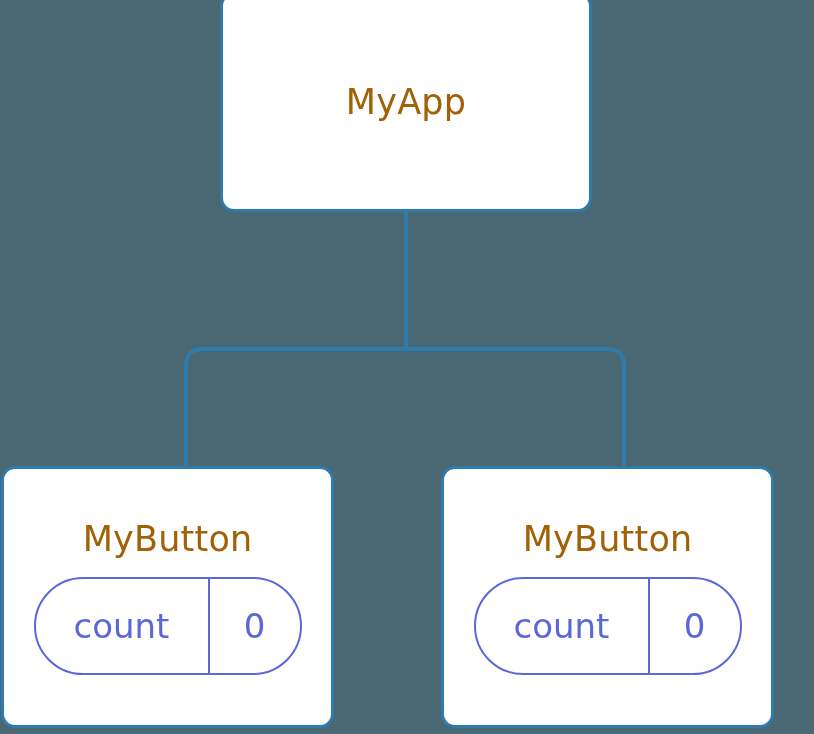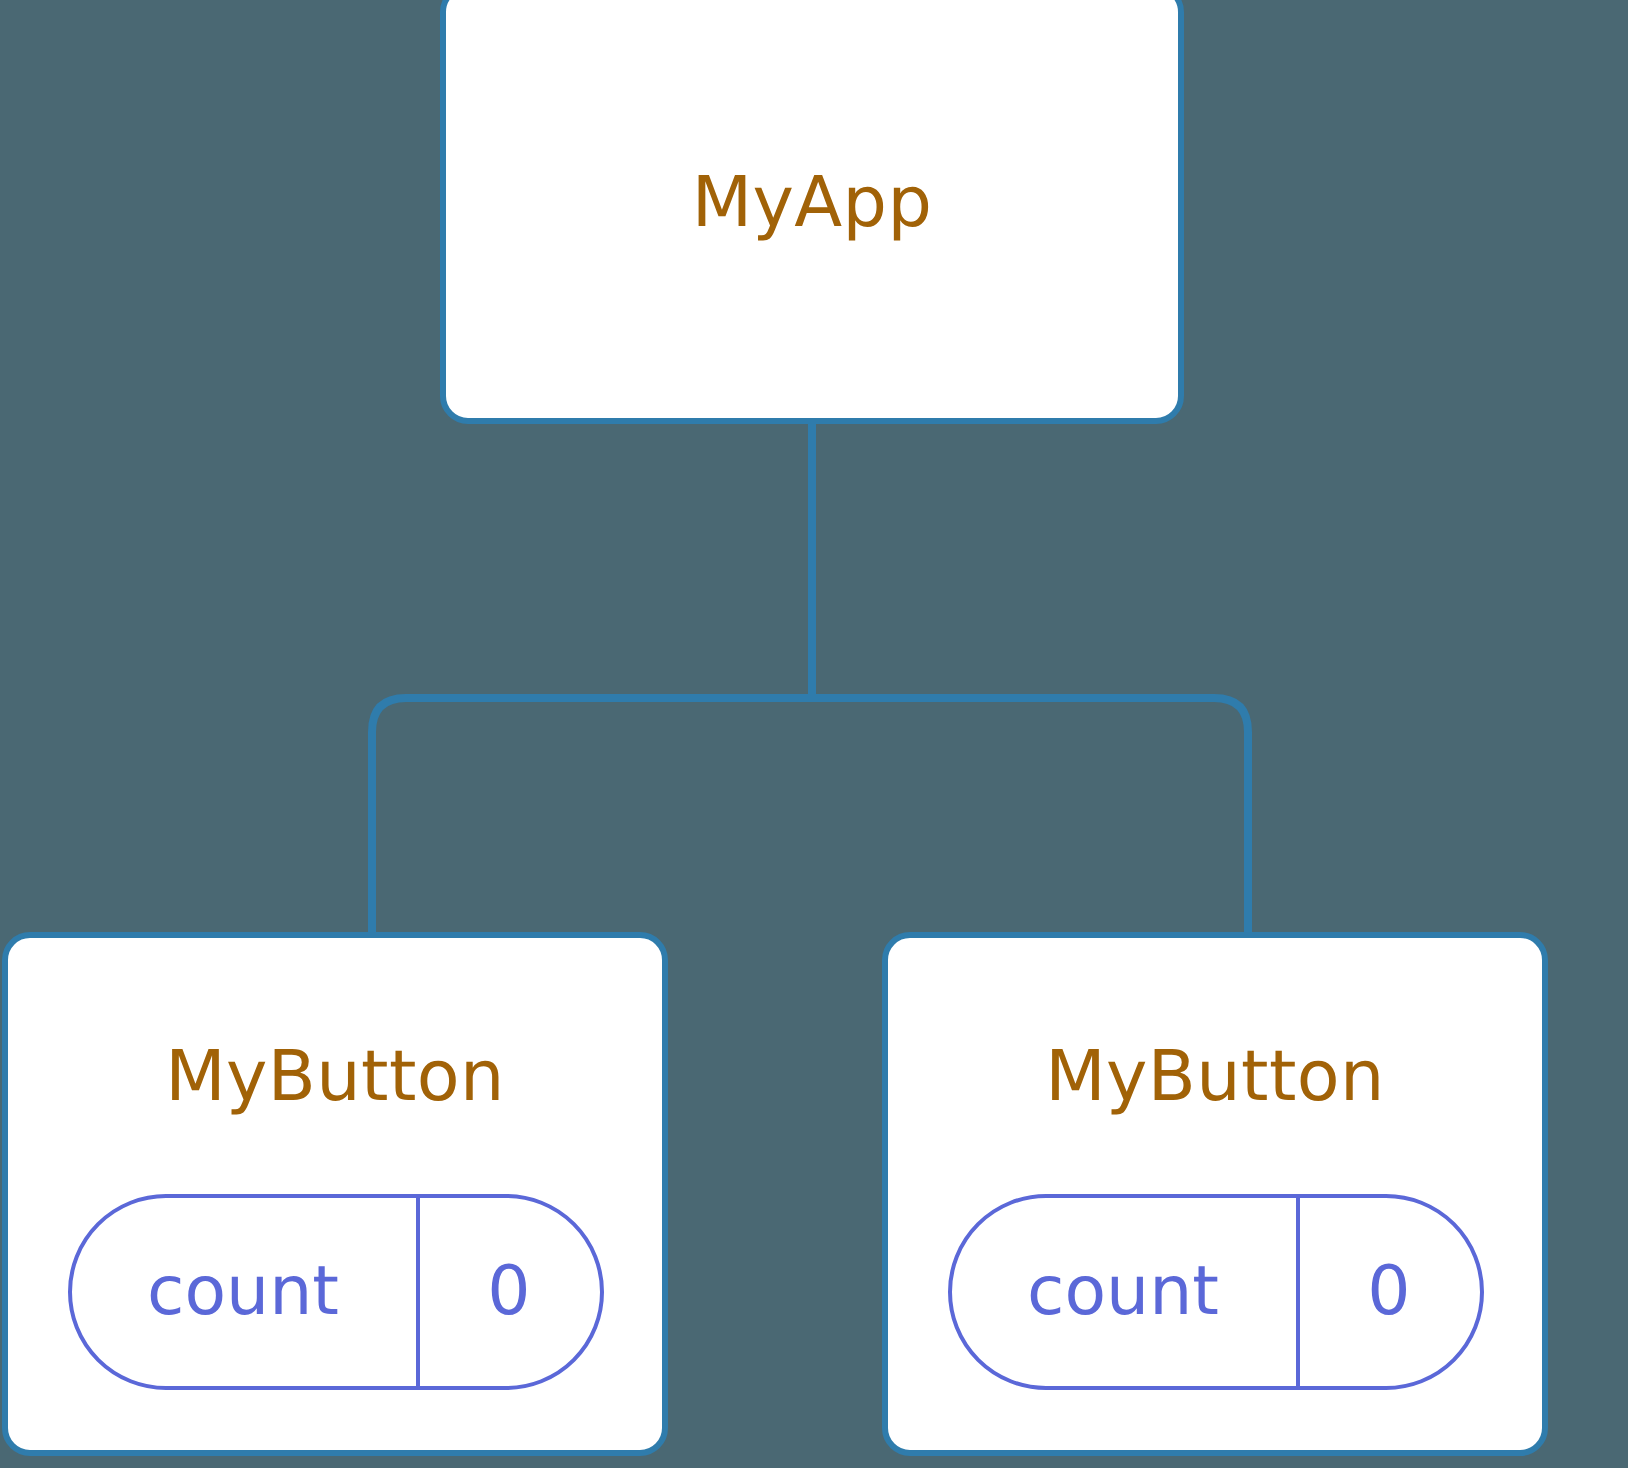--- a/index.html
+++ b/index.html
@@ -69,21 +69,21 @@
     font-weight: 400;
     letter-spacing: 0.2px;
     line-height: 1;
     white-space: nowrap;
   }
   .node-root .node-title { font-size: 35px; }
   .node-child .node-title { margin-top: 53px; }
 
   
   .pill {
-    margin-top: 40px;
+    margin-top: 20px;
     height: 98px;
     box-sizing: border-box;
     border: 2px solid #5b68d8;
     border-radius: 49px;
     display: flex;
     align-items: stretch;
     background: transparent;
     overflow: hidden;
   }
   .pill-key,

